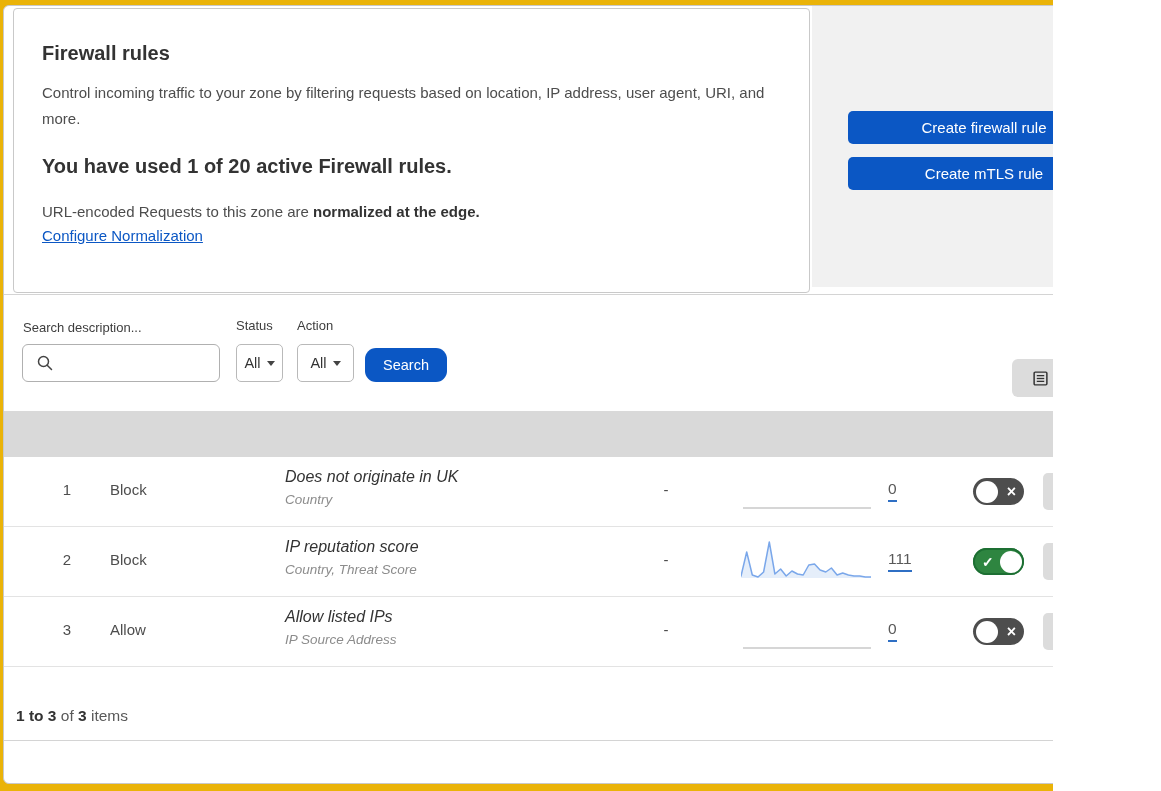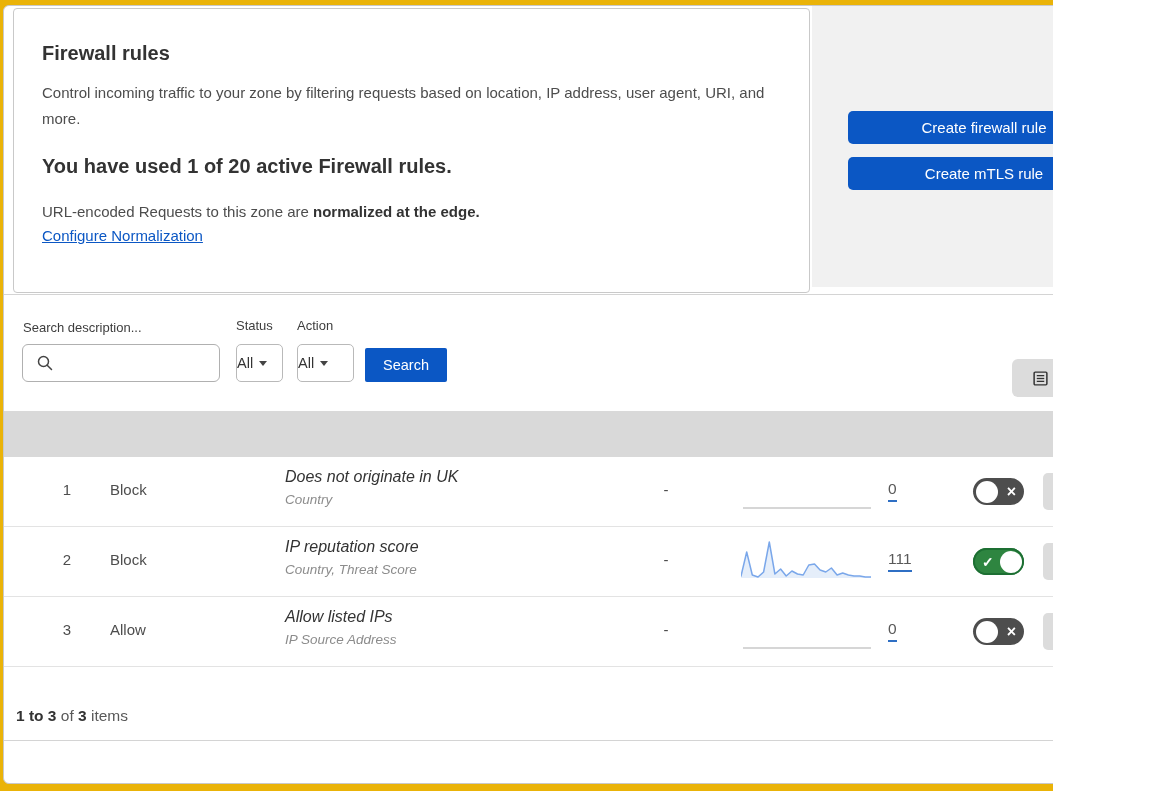--- a/index.html
+++ b/index.html
@@ -33,28 +33,28 @@
   .lbl-search { left:23px; top:320px; }
   .lbl-status { left:236px; top:318px; }
   .lbl-action { left:297px; top:318px; }
 
   .search-input { position:absolute; left:22px; top:344px; width:198px; height:38px;
     border:1px solid #b0b0b0; border-radius:6px; background:#fff; padding-left:38px;
     font-size:14px; font-family:inherit; color:#333; }
   .search-glyph { position:absolute; left:36px; top:354px; width:18px; height:18px; pointer-events:none; }
 
   .dropdown { position:absolute; top:344px; height:38px; border:1px solid #b9b9b9; border-radius:5px;
-    background:#fff; display:flex; align-items:center; justify-content:flex-start; gap:6px;
+    background:#fff; display:flex; align-items:center; justify-content:center; gap:6px;
     font-size:14.5px; color:#333; cursor:pointer; }
   .dd-status { left:236px; width:47px; }
   .dd-action { left:297px; width:57px; }
   .caret { width:0; height:0; border-left:4.5px solid transparent; border-right:4.5px solid transparent; border-top:5.5px solid #444; }
 
   .btn-search { position:absolute; left:365px; top:348px; width:82px; height:34px; background:#0b57c4;
-    color:#fff; border:none; border-radius:2px; font-size:14.5px; font-family:inherit; cursor:pointer; }
+    color:#fff; border:none; border-radius:11px; font-size:14.5px; font-family:inherit; cursor:pointer; }
 
   .btn-ordering { position:absolute; left:1012px; top:343px; width:125px; height:38px;
     background:#dcdcdc; color:#333; border:none; border-radius:6px; font-size:15px; font-family:inherit;
     display:flex; align-items:center; justify-content:center; gap:9px; cursor:pointer;margin-top:16px; }
 
   .table-head { position:absolute; left:4px; top:411px; width:1148px; height:46px; background:#d9d9d9; }
 
   .row { position:absolute; left:4px; width:1148px; height:70px; background:#fff; border-bottom:1px solid #e3e3e3; }
   .cell-num { position:absolute; left:51px; width:24px; top:24px; text-align:center; font-size:15px; color:#4d4d4d; }
   .cell-action { position:absolute; left:106px; top:24px; font-size:15px; color:#4d4d4d; }

